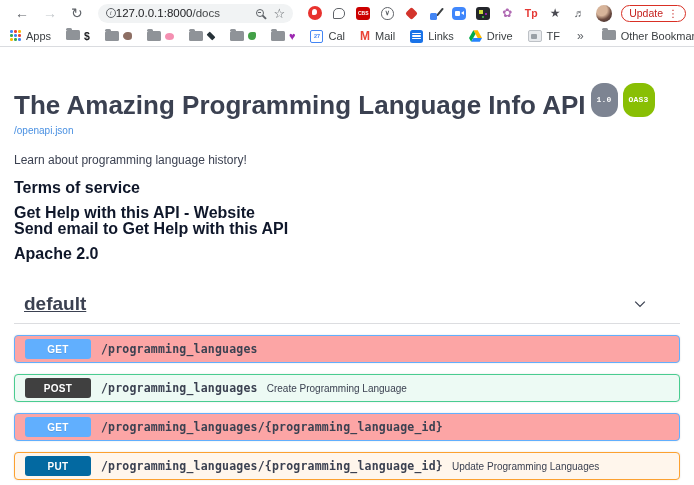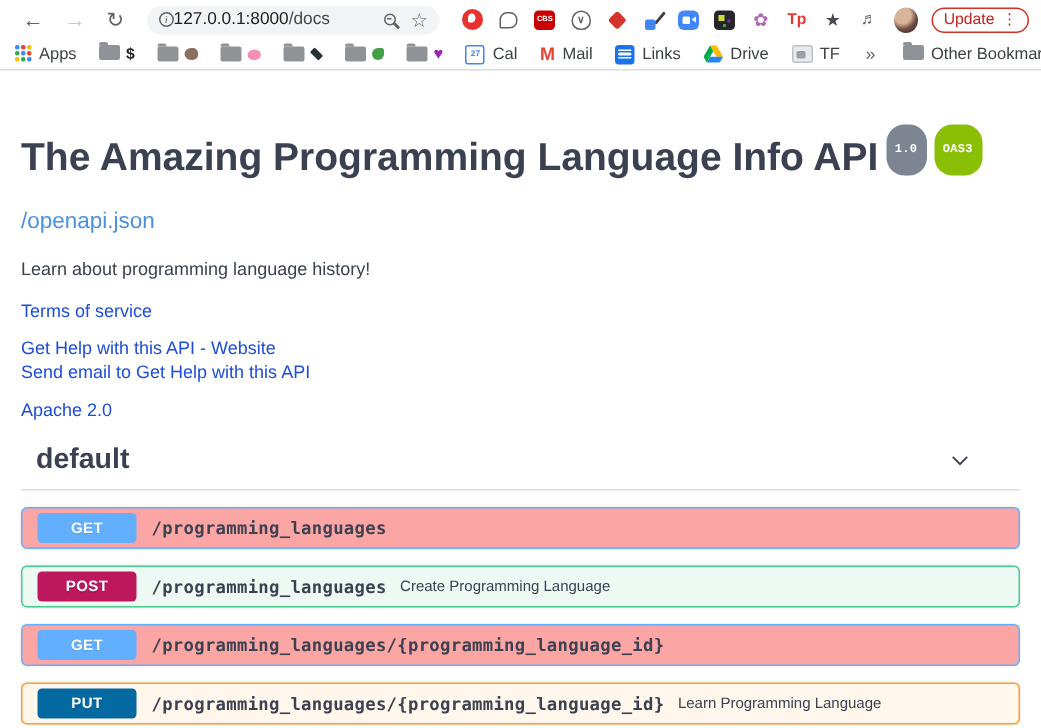--- a/index.html
+++ b/index.html
@@ -89,46 +89,46 @@
   .bm-overflow { color:#5f6368; font-size:12px; margin:0 6px 0 2px; }
   .bm-divider { width:1px; height:14px; background:#dadce0; margin-right:12px; }
 
   
   .page { padding:0 14px; color:#3b4151; }
   .api-title { margin-top:36px; font-size:26px; line-height:30px; font-weight:bold; color:#3b4151; }
   .badge { display:inline-block; font-size:8px; font-weight:bold; color:#fff; border-radius:12px;
            padding:2px 6px; vertical-align:12px; margin-left:5px; letter-spacing:.2px;font-family:Liberation Mono, monospace; }
   .badge.version { background:#7d8492; }
   .badge.oas3 { background:#89bf04; }
-  .spec-link { display:inline-block; margin-top:20px; font-size:15px; color:#4990e2; text-decoration:none; }
+  .spec-link { display:inline-block; margin-top:3px; font-size:10px; color:#4990e2; text-decoration:none; }
   .desc { margin-top:15px; font-size:12px; color:#3b4151; }
-  .plink { display:block; font-size:12px; color:#1d4ed8; text-decoration:none; line-height:14px; }
+  .plink { display:block; font-size:16px; color:#0f172a; text-decoration:none; line-height:14px;font-weight:bold; }
   .plink.terms { margin-top:14px; }
   .plink.website { margin-top:11px; }
   .plink.email { margin-top:2px; }
   .plink.license { margin-top:11px; }
 
-  .section-hd { margin-top:16px; display:flex; align-items:center; justify-content:space-between;
-                padding:0 10px 8px 10px; border-bottom:1px solid rgba(59,65,81,.18); }
+  .section-hd { margin-top:32px; display:flex; align-items:center; justify-content:space-between;
+                padding:0 10px 8px 10px; border-bottom:1px solid rgba(59,65,81,.18);text-decoration:underline; }
   .section-hd .name { font-size:19px; font-weight:bold; color:#3b4151; }
   .chev { width:16px; height:16px; margin-right:22px; }
 
   .opblock { height:28px; border-radius:4px; display:flex; align-items:center; padding-left:10px;
              margin-top:11px; border:1px solid; box-shadow:0 0 2px rgba(0,0,0,.12); }
   .opblock:first-of-type { margin-top:7px; }
   .opblock .method { width:66px; height:20px; border-radius:3px; color:#fff; font-weight:bold;
              font-size:10px; display:flex; align-items:center; justify-content:center;
              letter-spacing:.3px; text-shadow:0 1px 0 rgba(0,0,0,.1); flex:0 0 auto; }
   .opblock .path { font-family:"DejaVu Sans Mono", monospace; font-weight:bold; font-size:11.5px;
              color:#3b4151; margin-left:10px; letter-spacing:.2px; white-space:nowrap; }
   .opblock .summary { font-size:10px; color:#3b4151; margin-left:9px; white-space:nowrap; }
   .opblock.get    { background:#fca5a5; border-color:#61affe; }
   .opblock.get    .method { background:#61affe; }
   .opblock.post   { background:#edfaf4; border-color:#49cc90; }
-  .opblock.post   .method { background:#be185d; }
+  .opblock.post   .method { background:#404040; }
   .opblock.put    { background:#fff6ec; border-color:#fca130; }
   .opblock.put    .method { background:#0369a1; }
 </style>
 </head>
 <body>
 
 <div class="toolbar">
   <span class="nav-ic">←</span>
   <span class="nav-ic disabled">→</span>
   <span class="nav-ic">↻</span>
@@ -304,16 +304,16 @@
     <span class="path">/programming_languages</span>
     <span class="summary">Create Programming Language</span>
   </div>
   <div class="opblock get">
     <span class="method">GET</span>
     <span class="path">/programming_languages/{programming_language_id}</span>
   </div>
   <div class="opblock put">
     <span class="method">PUT</span>
     <span class="path">/programming_languages/{programming_language_id}</span>
-    <span class="summary">Learn Programming Language</span>
+    <span class="summary">Update Programming Languages</span>
   </div>
   
 </div>
 
 </body></html>

